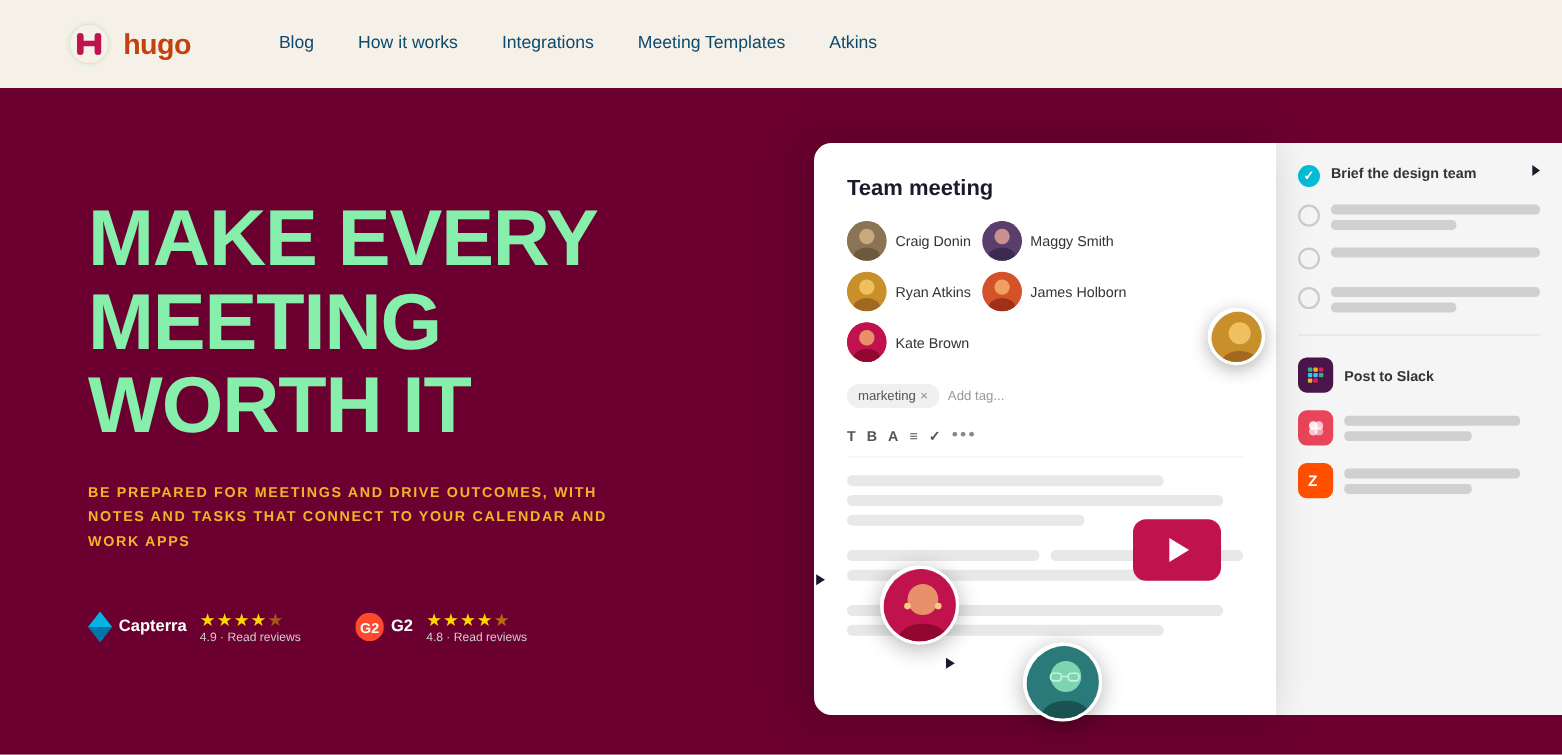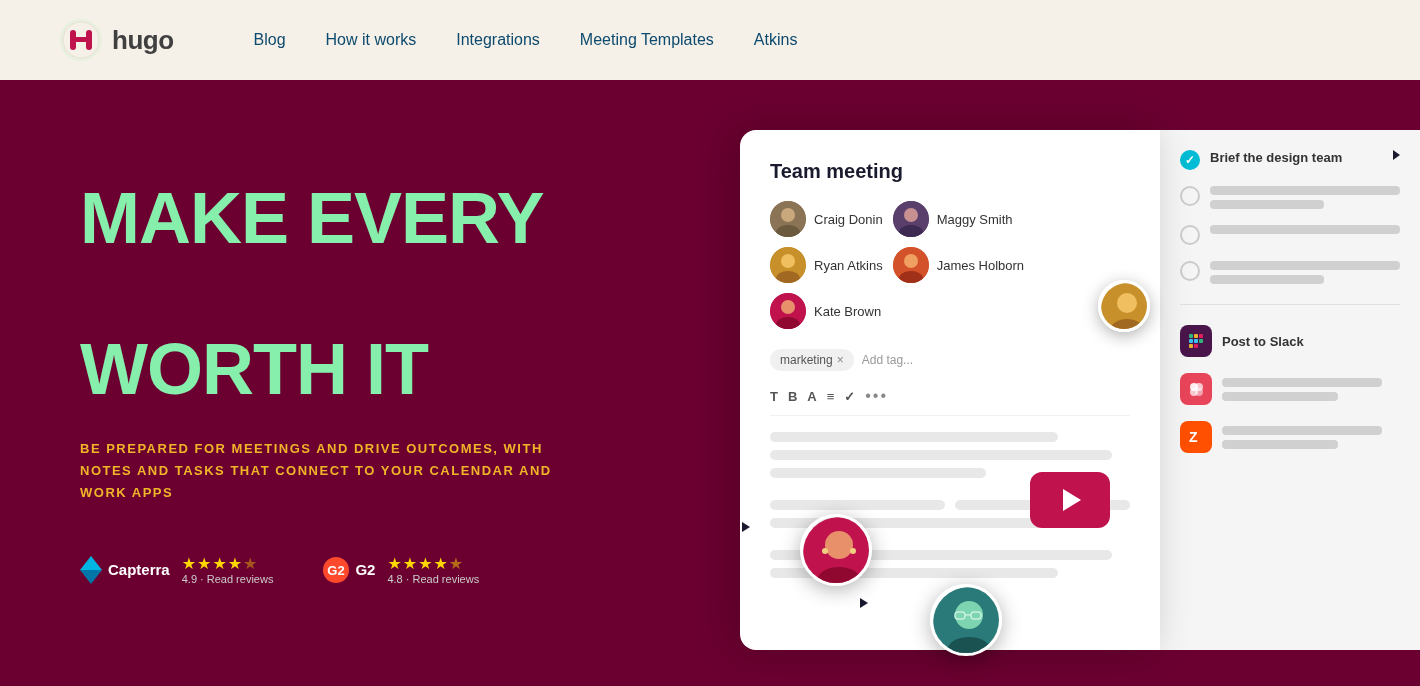--- a/index.html
+++ b/index.html
@@ -20,21 +20,21 @@
       gap: 10px;
       text-decoration: none;
     }
     .logo-icon {
       width: 42px;
       height: 42px;
     }
     .logo-text {
       font-size: 26px;
       font-weight: 700;
-      color: #404040;
+      color: #c2410c;
       letter-spacing: -0.5px;
     }
     .nav {
       display: flex;
       gap: 40px;
       margin-left: 20px;
     }
     .nav-item {
       color: #0c4a6e;
       font-size: 16px;
@@ -407,21 +407,21 @@
     <a class="nav-item" href="#">Integrations</a>
     <a class="nav-item" href="#">Meeting Templates</a>
     <a class="nav-item" href="#">Atkins</a>
   </nav>
 </div>
 
 <div class="hero">
   <div class="hero-left">
     <h1 class="hero-title">
       <span>MAKE EVERY</span><br>
-      <br>
+      <span>MEETING</span><br>
       <span>WORTH IT</span>
     </h1>
     <p class="hero-subtitle">BE PREPARED FOR MEETINGS AND DRIVE OUTCOMES, WITH NOTES AND TASKS THAT CONNECT TO YOUR CALENDAR AND WORK APPS</p>
 
     <div class="hero-ratings">
 
       <div class="rating-item">
         <div class="rating-logo">
           <svg width="22" height="28" viewBox="0 0 22 28">
             <polygon points="0,14 11,0 22,14" fill="#00b5e2"></polygon>

